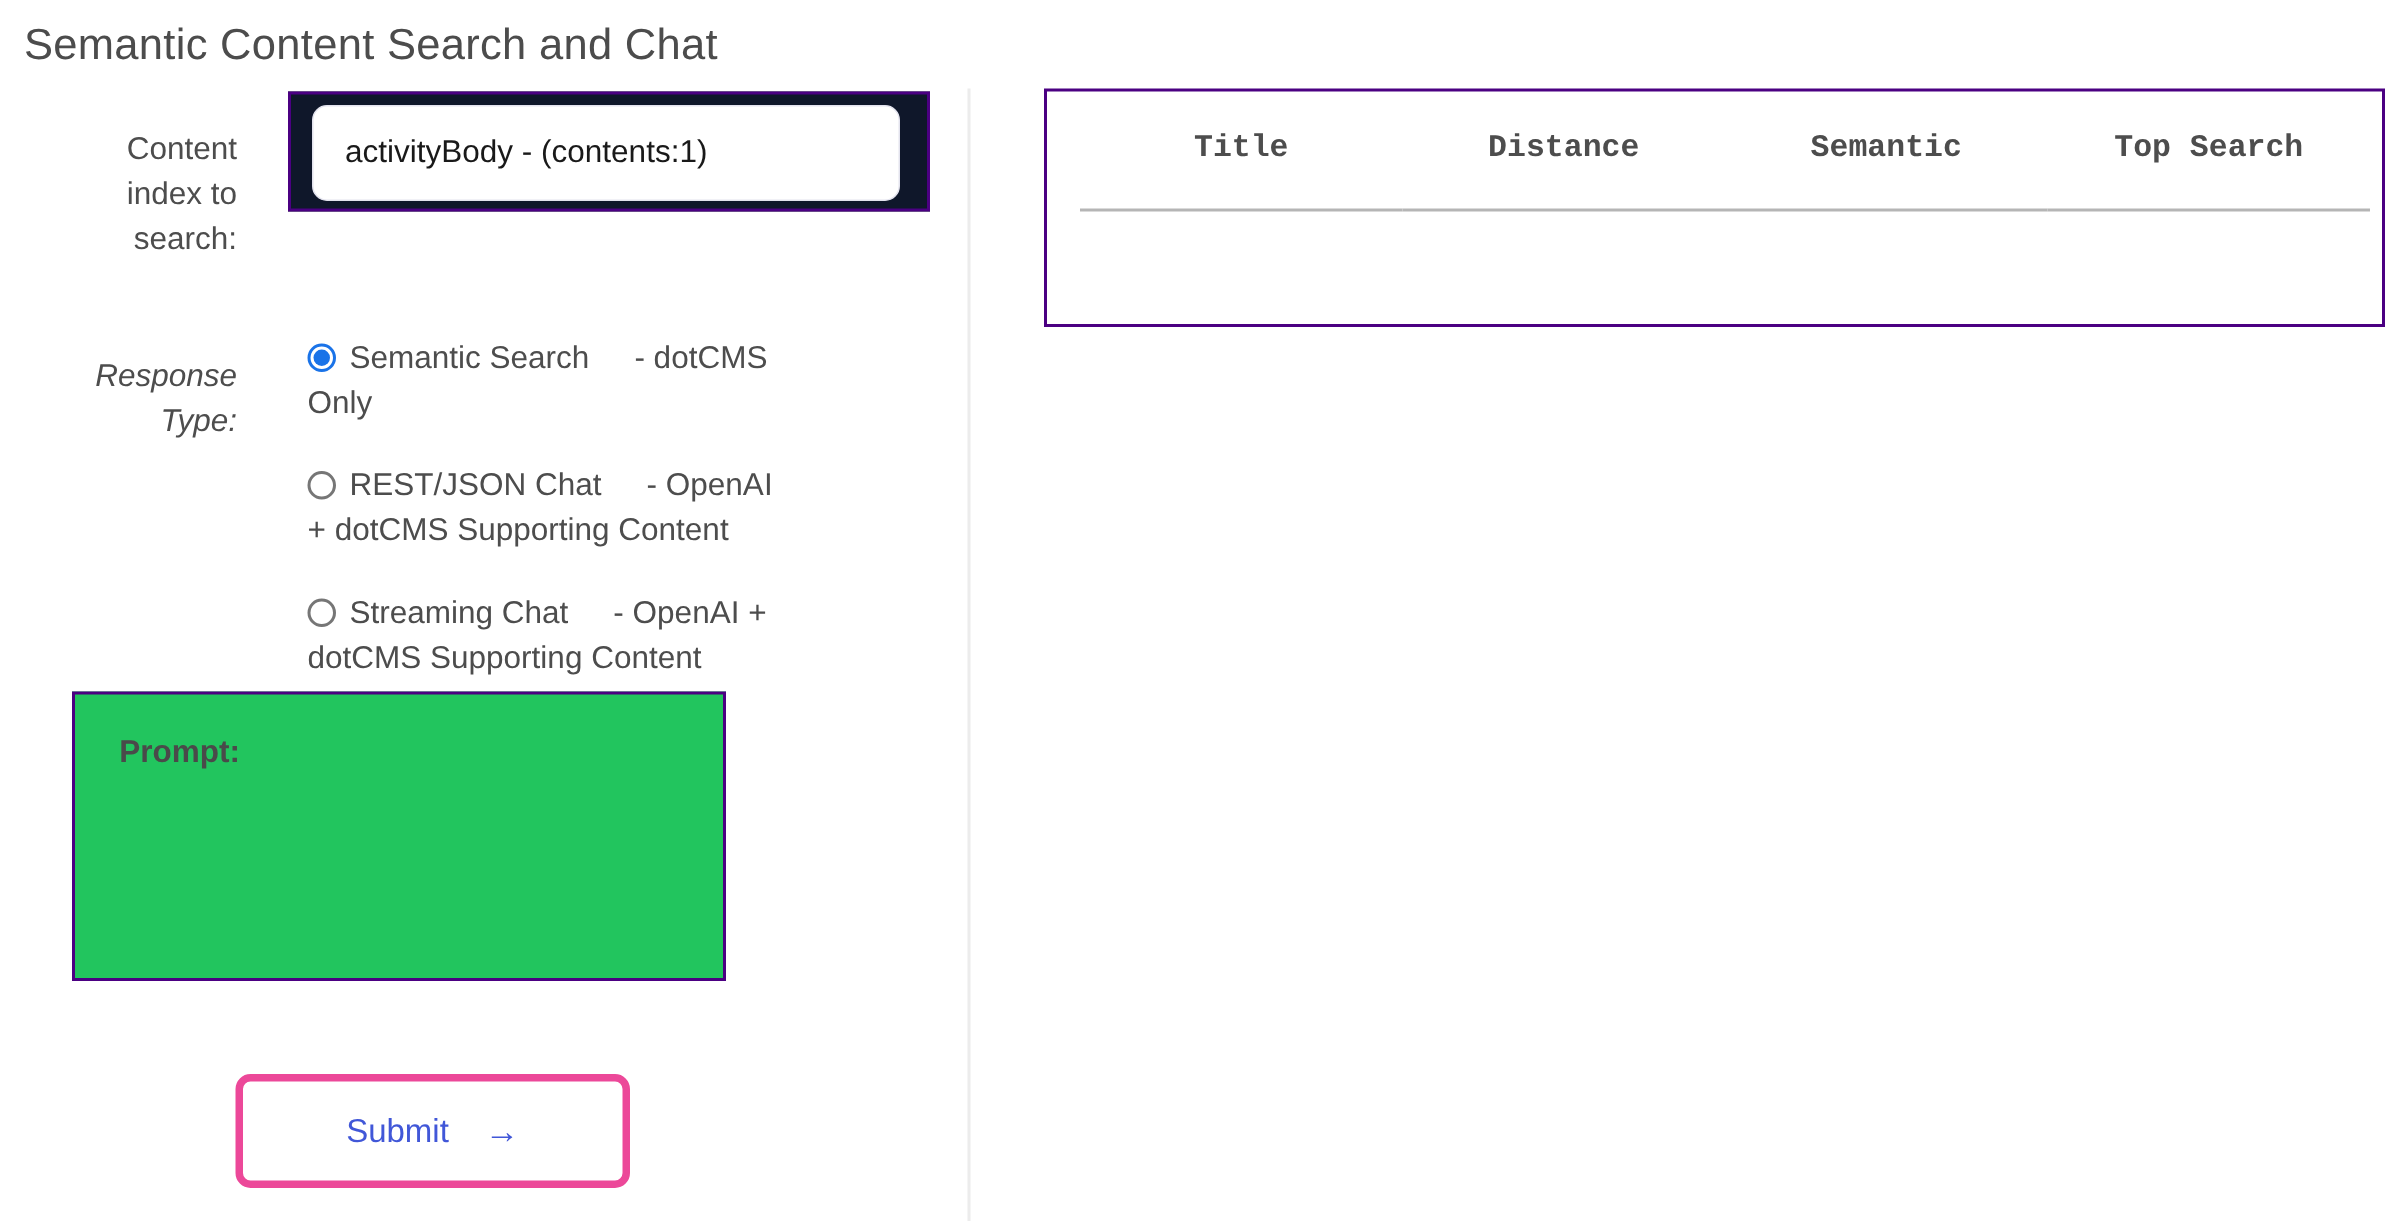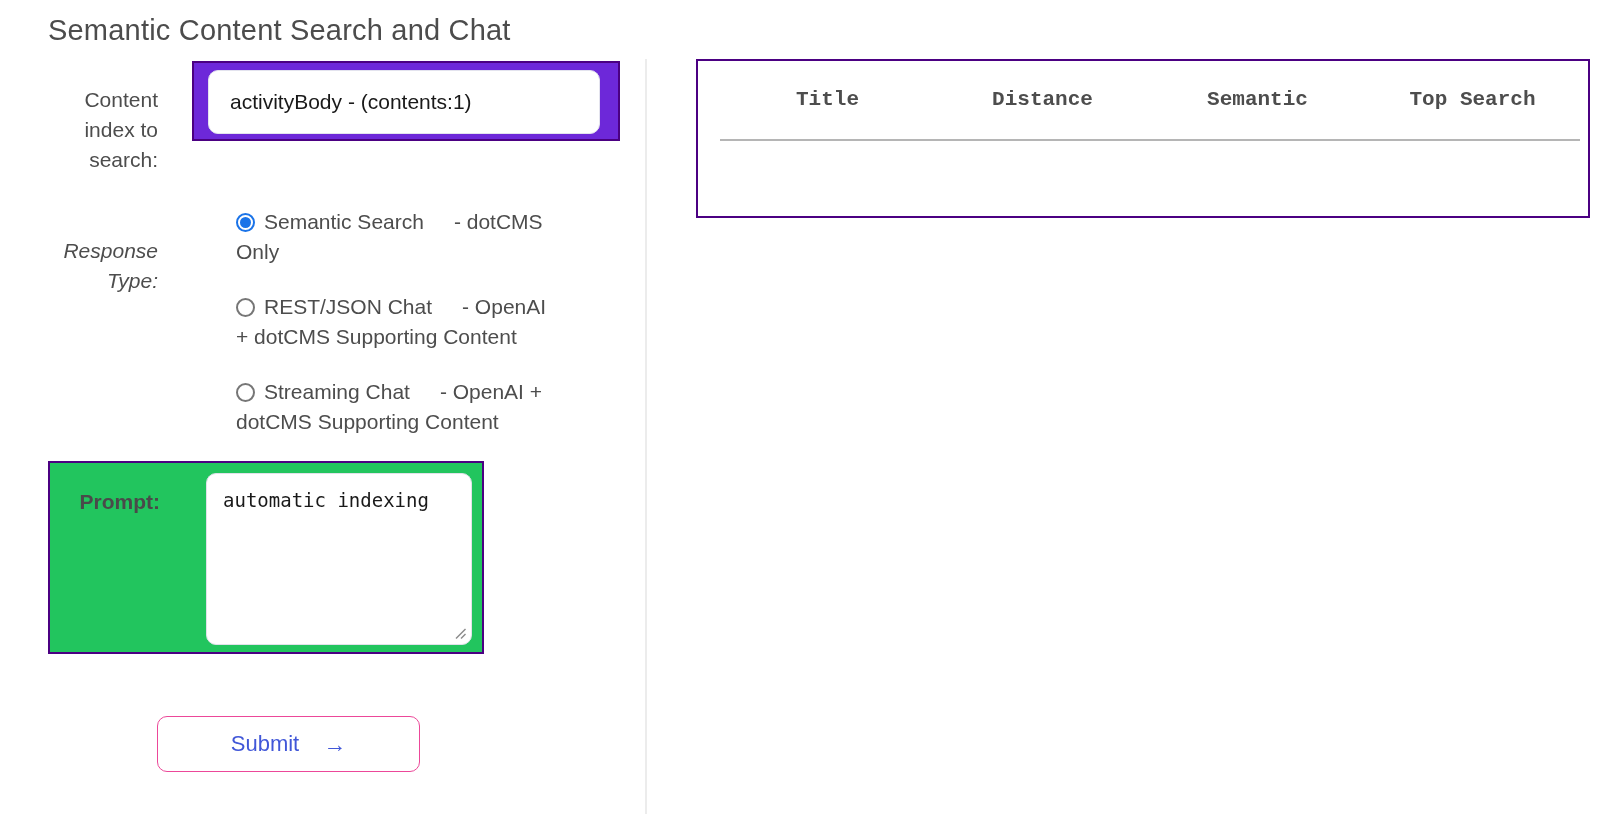--- a/index.html
+++ b/index.html
@@ -18,21 +18,20 @@
 
   
   .page-title {
     position: absolute;
     left: 16px;
     top: 14px;
     font-size: 29px;
     font-weight: 400;
     color: #4c4c4c;
     letter-spacing: 0.2px;
-    margin-left: 32px;
   }
 
   
   .v-divider {
     position: absolute;
     left: 645px;
     top: 59px;
     width: 2px;
     height: 755px;
     background: #ececec;
@@ -52,21 +51,21 @@
   .label-response{ top: 236px; font-style: italic; }
 
   
   .select-outer {
     position: absolute;
     left: 192px;
     top: 61px;
     width: 428px;
     height: 80px;
     border: 2px solid #4b0082;
-    background: #6d28d9;
+    background: #0f172a;
   }
   .select-box {
     position: absolute;
     left: 14px;
     top: 7px;
     width: 392px;
     height: 64px;
     border: 1px solid #e3e3ee;
     border-radius: 10px;
     background: #ffffff;
@@ -75,23 +74,22 @@
     padding-left: 21px;
     font-size: 21px;
     color: #191919;
     cursor: default;
   }
 
   
   .radio-group {
     position: absolute;
     left: 205px;
-    top: 207px;
+    top: 224px;
     width: 318px;
-    margin-left: 31px;
   }
   .radio-option {
     font-size: 21px;
     line-height: 30px;
     color: #4d4d4d;
     margin-bottom: 25px;
     cursor: pointer;
   }
   .radio {
     display: inline-block;
@@ -164,22 +162,22 @@
     pointer-events: none;
     line-height: 0;
   }
 
   
   .submit-btn {
     position: absolute;
     left: 157px;
     top: 716px;
     width: 263px;
-    height: 56px;
-    border: 1px solid #ec4899;
+    height: 76px;
+    border: 5px solid #ec4899;
     border-radius: 10px;
     background: #ffffff;
     font-family: "Liberation Sans", sans-serif;
     font-size: 22px;
     color: #4157d8;
     cursor: pointer;
     display: flex;
     align-items: center;
     justify-content: center;
   }
@@ -233,29 +231,20 @@
     <div class="radio-option">
       <span class="radio"></span><span class="opt-name">REST/JSON Chat</span><span class="opt-desc">- OpenAI + dotCMS Supporting Content</span>
     </div>
     <div class="radio-option">
       <span class="radio"></span><span class="opt-name">Streaming Chat</span><span class="opt-desc">- OpenAI + dotCMS Supporting Content</span>
     </div>
   </div>
 
   <div class="prompt-box">
     <div class="prompt-label">Prompt:</div>
-    <div class="textarea-wrap">
-      <textarea class="prompt-textarea" spellcheck="false" style="">automatic indexing</textarea>
-      <span class="resize-grip">
-        <svg width="13" height="13" viewBox="0 0 13 13">
-          <line x1="11.5" y1="2" x2="2" y2="11.5" stroke="#8a8a8a" stroke-width="1.4"></line>
-          <line x1="11.5" y1="7" x2="7" y2="11.5" stroke="#8a8a8a" stroke-width="1.4"></line>
-        </svg>
-      </span>
-    </div>
   </div>
 
   <button class="submit-btn">
     <span>Submit</span>
     <span class="submit-arrow">→</span>
   </button>
 
   <div class="results-box">
     <table class="results-table">
       <thead>

